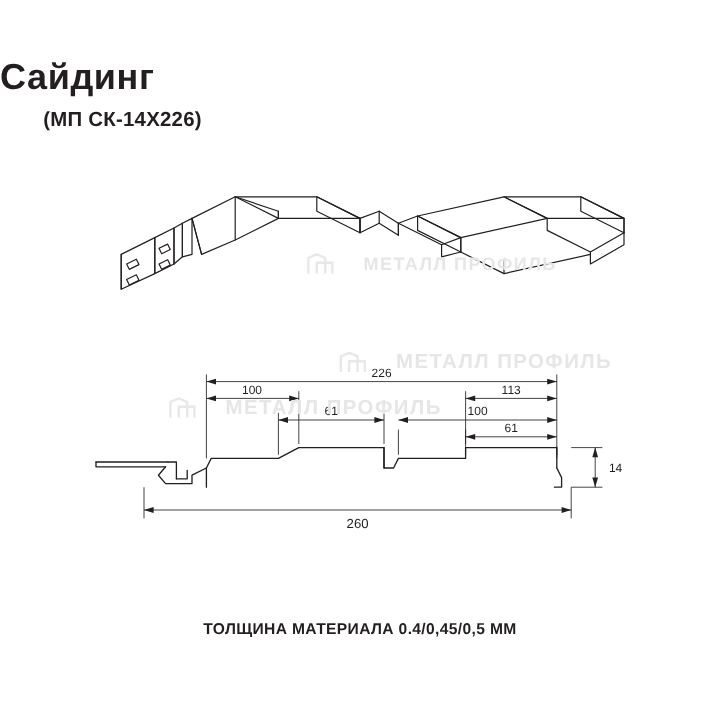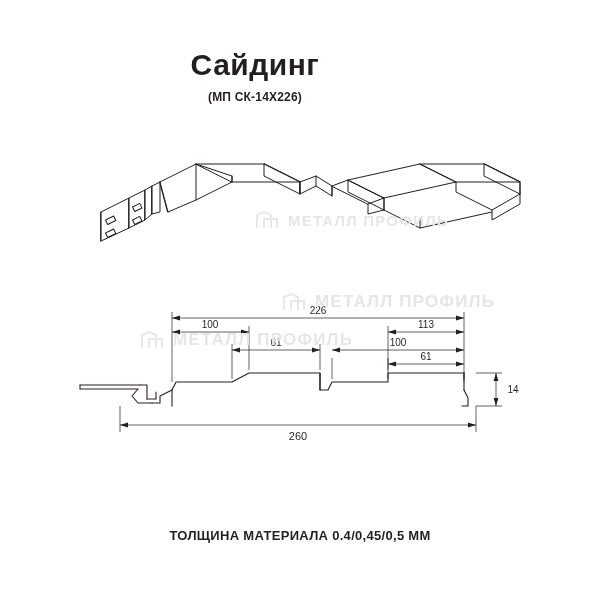--- a/index.html
+++ b/index.html
@@ -19,67 +19,67 @@
     position: relative;
     width: 600px;
     height: 600px;
   }
   
   .header {
     position: absolute;
     left: 0;
     top: 48px;
     width: 510px;
-    text-align: center;
   }
   .title {
     font-size: 30px;
     font-weight: bold;
     letter-spacing: 0.5px;
     line-height: 1.1;
     margin: 0;
   }
   .subtitle {
     font-size: 15px;
     font-weight: bold;
     margin-top: 10px;
     letter-spacing: 0.2px;
   }
   .code {
-    font-size: 12px;
+    font-size: 17px;
     font-weight: bold;
     margin-top: 9px;
     letter-spacing: 0.2px;
+    padding-left: 36px;
   }
   
   .footer {
     position: absolute;
     left: 0;
-    top: 528px;
+    top: 516px;
     width: 600px;
     text-align: center;
     font-size: 13px;
     font-weight: bold;
     letter-spacing: 0.3px;
   }
   
   .drawing {
     position: absolute;
     left: 0;
     top: 0;
     width: 600px;
     height: 600px;
     pointer-events: none;
   }
   
   .wm {
     position: absolute;
     display: flex;
     align-items: center;
-    gap: 7px;
+    gap: 22px;
     color: #e6e6e6;
     font-size: 15px;
     font-weight: bold;
     letter-spacing: 1.2px;
     white-space: nowrap;
     user-select: none;
   }
   .wm .wm-mark {
     width: 26px;
     height: 20px;

